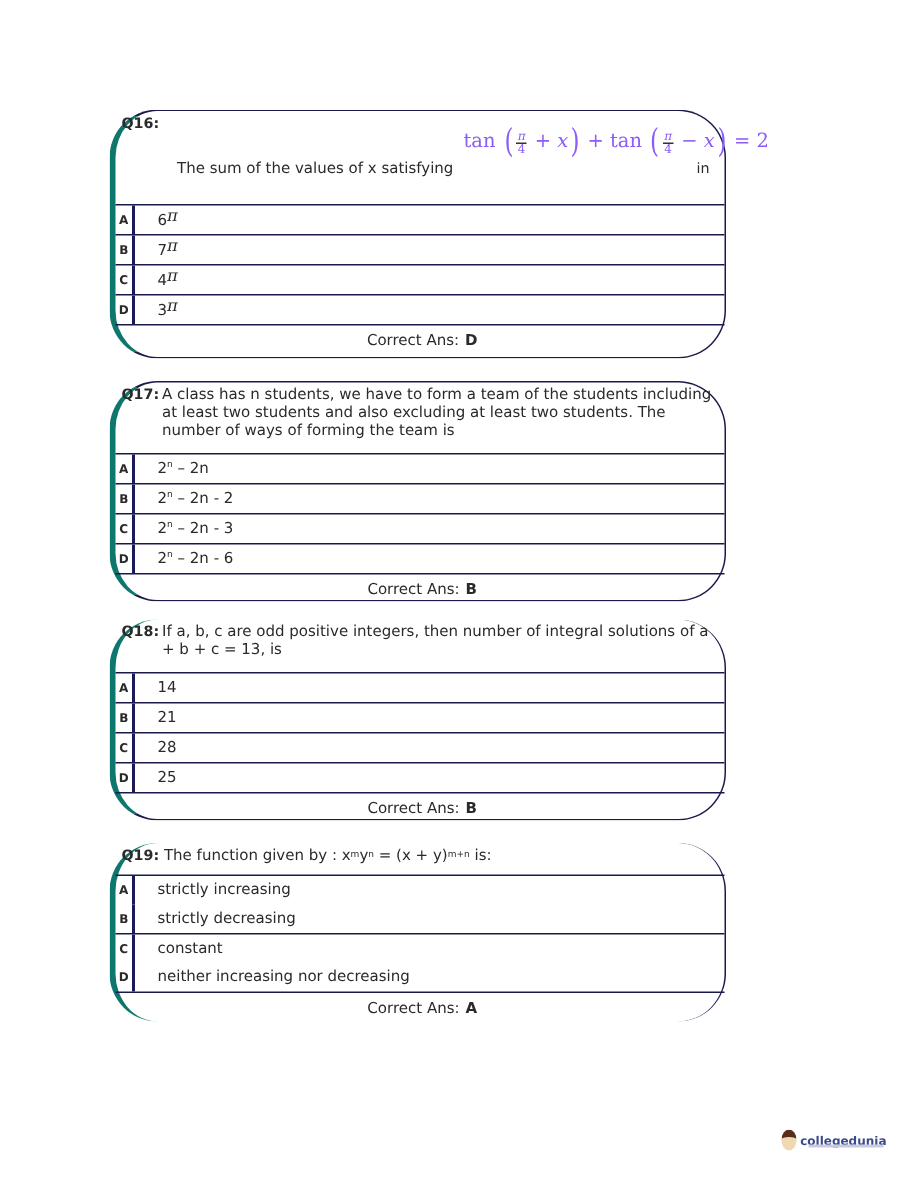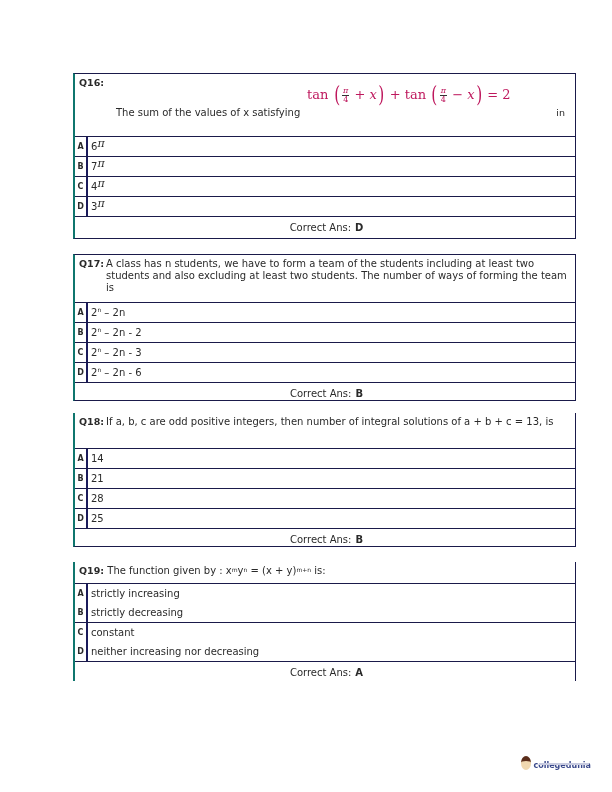--- a/index.html
+++ b/index.html
@@ -1,41 +1,41 @@
 <!DOCTYPE html>
 <html><head>
 <meta charset="utf-8">
 <style>
   html, body { margin:0; padding:0; background:#ffffff; }
   body { width:612px; height:792px; position:relative; overflow:hidden;
          font-family:"DejaVu Sans", sans-serif; color:#2a2a2a; }
-  .q { position:absolute; left:73px; width:503px; box-sizing:border-box;
-       border-left:2px solid #0f766e; border-right:1px solid #1a1a4a; font-size:10px; }
+  .q { position:absolute; left:73px; width:411px; box-sizing:border-box;
+       border-left:4px solid #0f766e; border-right:1px solid #1a1a4a; font-size:10px;border-radius:32px; }
   .q.top { border-top:1px solid #1a1a4a; }
   .q.bottom { border-bottom:1px solid #1a1a4a; }
   .hdr { padding:3px 4px 3px 4px; box-sizing:border-box; border-bottom:1px solid #1a1a4a; position:relative; line-height:12px; }
   .qnum { font-weight:bold; font-size:9.5px; }
   .hang { display:block; padding-left:27px; margin-top:-12px; }
   .row { display:flex; height:20px; box-sizing:border-box; border-bottom:1px solid #1a1a4a; align-items:center; }
   .row.nob { border-bottom:none; }
   .letter { width:13px; box-sizing:border-box; font-weight:bold; font-size:8px; text-align:center; height:100%;
             display:flex; align-items:center; justify-content:center; border-right:2px solid #1a1a5a; }
-  .opt { padding-left:3px; font-size:10px; }
+  .opt { padding-left:15px; font-size:10px; }
   .pi { font-family:"DejaVu Serif", serif; font-style:italic; font-size:11px; position:relative; top:-3px; }
   .ans { height:20px; display:flex; align-items:center; padding-left:3px; font-size:10px;justify-content:center; }
   .ans b { margin-left:4px; }
   sup { font-size:6px; vertical-align:top; position:relative; top:-1px; }
-  .math { position:absolute; left:232px; top:10px; font-family:"DejaVu Serif", serif; font-size:13px; color:#be185d;
+  .math { position:absolute; left:232px; top:10px; font-family:"DejaVu Serif", serif; font-size:13px; color:#8b5cf6;
           display:flex; align-items:center; white-space:nowrap; }
   .paren { font-size:22px; line-height:22px; font-weight:lighter; transform:scaleX(0.7); display:inline-block; }
   .frac { display:inline-flex; flex-direction:column; align-items:center; font-size:8px; line-height:8px; margin:0 1px; }
   .frac .num { border-bottom:1px solid #333; padding:0 1px; font-style:italic; }
   .var { font-style:italic; }
   .in-label { position:absolute; right:10px; top:33px; font-size:9.5px; }
-  .logo { position:absolute; left:521px; top:750px; width:70px; height:20px; display:flex; align-items:flex-end; }
+  .logo { position:absolute; left:521px; top:750px; width:70px; height:20px; display:flex; align-items:center; }
   .logo-face { width:14px; height:14px; border-radius:50%; background:#f0d8b0; position:relative; border-top:5px solid #5a2d1a; box-sizing:border-box; }
   .logo-text { font-size:8px; color:#3b4a8c; margin-left:2px; font-weight:bold; }
   .logo-sub { position:absolute; left:18px; top:13px; width:50px; height:2px; background:#c8cbe0; }
 </style>
 </head>
 <body>
 
 <div class="q top bottom" style="top:73px; height:166px;">
   <div class="hdr" style="height:63px;">
     <span class="qnum">Q16:</span>

